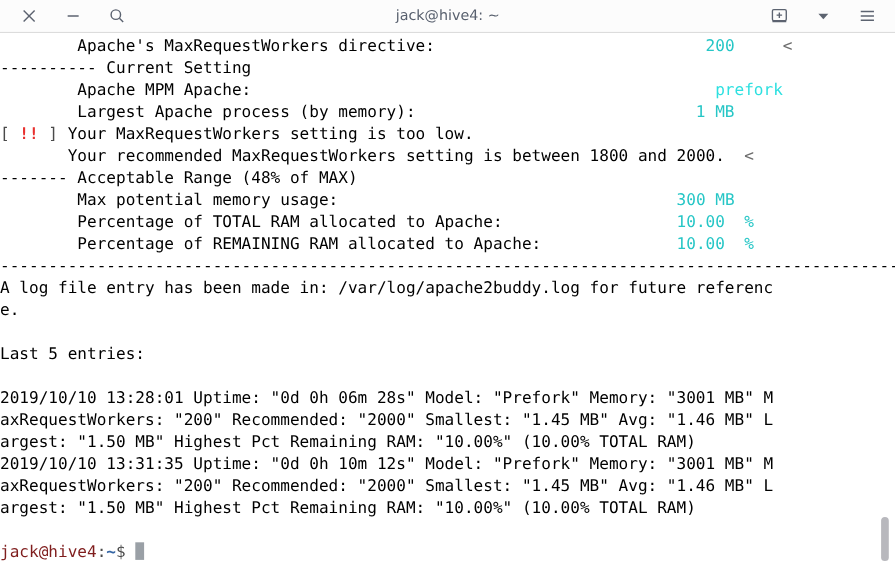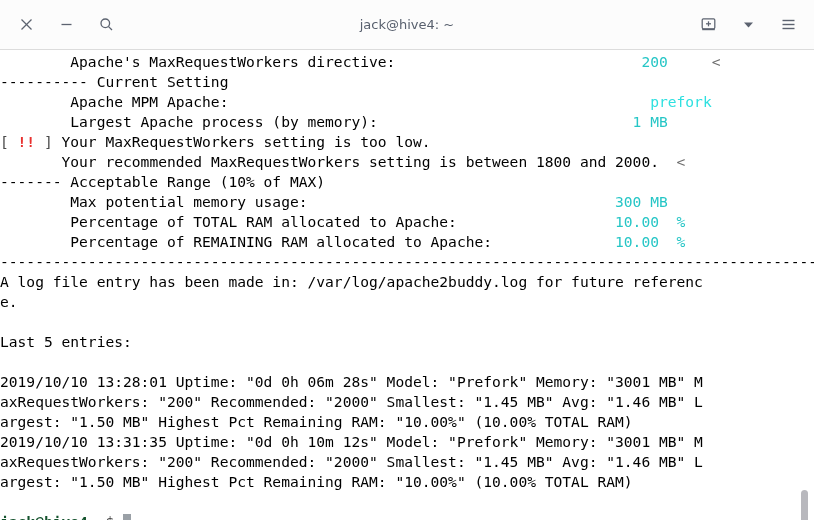--- a/index.html
+++ b/index.html
@@ -11,21 +11,21 @@
   body {
     width: 814px;
     height: 520px;
     overflow: hidden;
     font-family: "DejaVu Sans Mono", "Liberation Mono", monospace;
   }
 
   
   .titlebar {
     position: relative;
-    height: 50px;
+    height: 30px;
     background: #fcfcfc;
     border-bottom: 1px solid #dcdcdc;
     display: flex;
     align-items: center;
     box-sizing: border-box;
   }
   .tb-left {
     display: flex;
     align-items: center;
     gap: 20px;
@@ -86,21 +86,21 @@
     letter-spacing: 0px;
   }
 
   
   .c-default { color: #000000; }
   .c-cyan    { color: #26c6c6; }
   .c-cyan-b  { color: #2ee0e0; font-weight: normal; }
   .c-red     { color: #e8312f; font-weight: bold; }
   .c-orange  { color: #000000; }
   .c-yellow  { color: #000000; }
-  .c-green-b { color: #14532d; font-weight: bold; }
+  .c-green-b { color: #7f1d1d; font-weight: normal; }
   .c-blue    { color: #3465a4; font-weight: bold; }
   .c-grey    { color: #6e6e6e; }
   .c-white   { color: #4a4a4a; }
 
   .cursor {
     display: inline-block;
     width: 8.2px;
     height: 16px;
     background: #9aa0a6;
     vertical-align: -3px;
@@ -174,21 +174,21 @@
 </div>
 
 <div class="terminal">
   <div class="term-inner" id="term-output">
       <div class="line"><span class="c-default">        Apache's MaxRequestWorkers directive:                            </span><span class="c-cyan">200</span><span class="c-default">     </span><span class="c-grey">&lt;</span></div>
       <div class="line"><span class="c-default">---------- Current Setting</span></div>
       <div class="line"><span class="c-default">        Apache MPM Apache:                                                </span><span class="c-cyan-b">prefork</span></div>
       <div class="line"><span class="c-default">        Largest Apache process (by memory):                             </span><span class="c-cyan">1 MB</span></div>
       <div class="line"><span class="c-white">[ </span><span class="c-red">!!</span><span class="c-white"> ] </span><span class="c-orange">Your MaxRequestWorkers setting is too low.</span></div>
       <div class="line"><span class="c-default">       </span><span class="c-yellow">Your recommended MaxRequestWorkers setting is between 1800 and 2000.</span><span class="c-default">  </span><span class="c-grey">&lt;</span></div>
-      <div class="line"><span class="c-default">------- Acceptable Range (10% of MAX)</span></div>
+      <div class="line"><span class="c-default">------- Acceptable Range (48% of MAX)</span></div>
       <div class="line"><span class="c-default">        Max potential memory usage:                                   </span><span class="c-cyan">300 MB</span></div>
       <div class="line"><span class="c-default">        Percentage of TOTAL RAM allocated to Apache:                  </span><span class="c-cyan">10.00</span><span class="c-default">  </span><span class="c-cyan">%</span></div>
       <div class="line"><span class="c-default">        Percentage of REMAINING RAM allocated to Apache:              </span><span class="c-cyan">10.00</span><span class="c-default">  </span><span class="c-cyan">%</span></div>
       <div class="line"><span class="c-default">---------------------------------------------------------------------------------------------</span></div>
       <div class="line"><span class="c-default">A log file entry has been made in: /var/log/apache2buddy.log for future referenc</span></div>
       <div class="line"><span class="c-default">e.</span></div>
       <div class="line"><span class="c-default"> </span></div>
       <div class="line"><span class="c-default">Last 5 entries:</span></div>
       <div class="line"><span class="c-default"> </span></div>
       <div class="line"><span class="c-default">2019/10/10 13:28:01 Uptime: "0d 0h 06m 28s" Model: "Prefork" Memory: "3001 MB" M</span></div>

